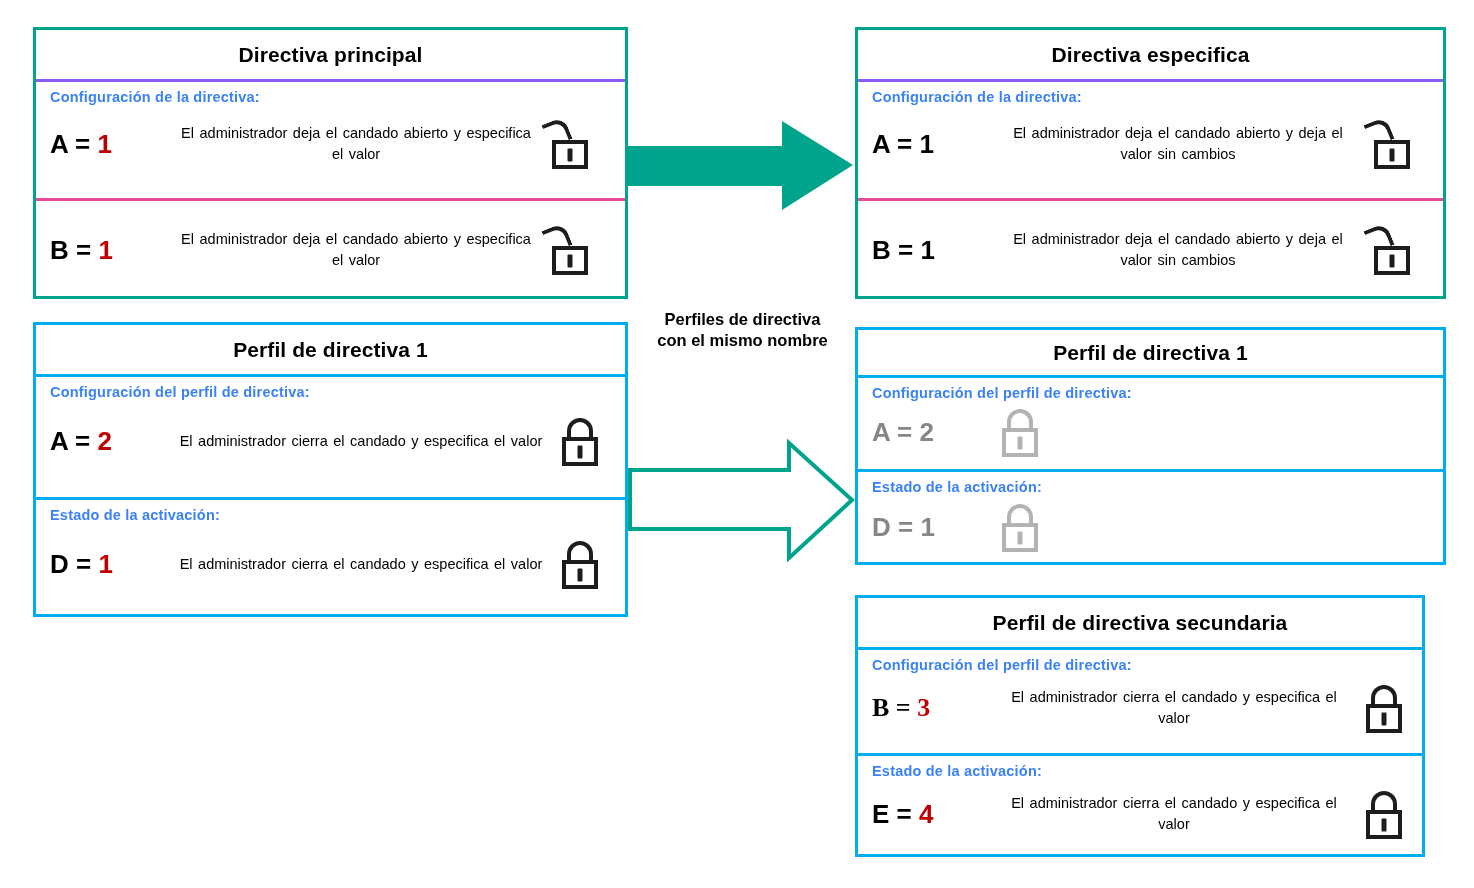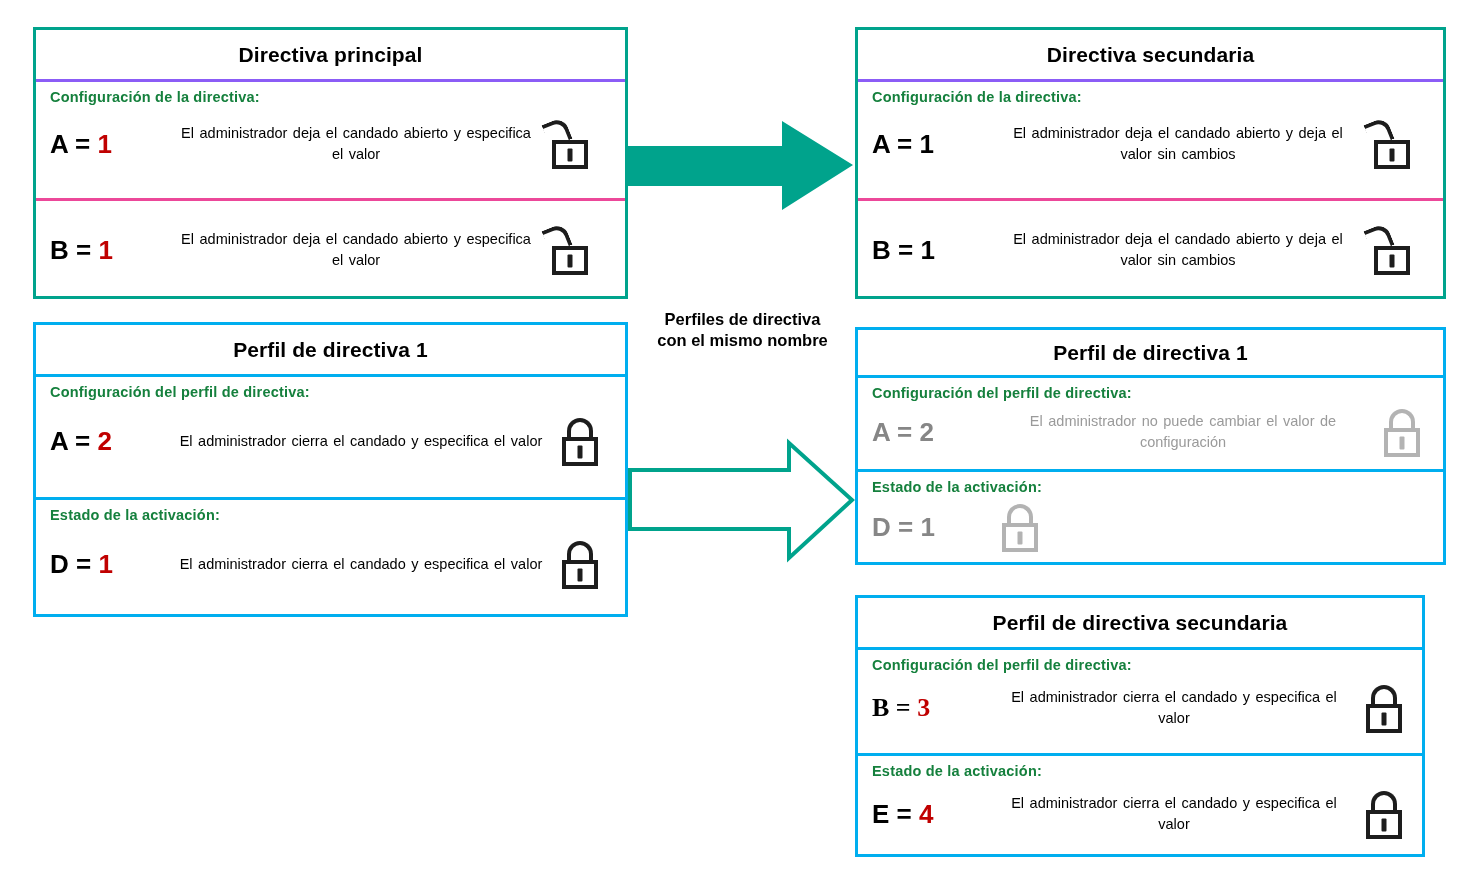--- a/index.html
+++ b/index.html
@@ -51,21 +51,21 @@
     position: relative;
     width: 100%;
     padding: 7px 10px 6px 14px;
   }
   .card.teal .section + .section { border-top: 3px solid #ec4899; }
   .card.blue .section + .section { border-top: 3px solid #00aeef; }
 
   .section-label {
     font-size: 14.5px;
     font-weight: bold;
-    color: #15803d;
+    color: #3b82f6;
     margin-bottom: 2px;
     white-space: nowrap;
     letter-spacing: .2px;
   }
 
   .row {
     display: flex;
     align-items: center;
     width: 100%;
   }
@@ -218,21 +218,21 @@
               <div class="body">
                 <div class="keyhole"></div>
               </div>
           </div>
         </div>
       </div>
     </div>
   </div>
 
   <div class="card teal" style="left:855px; top:27px; width:591px; height:272px;">
-    <div class="card-title" style="height:52px;">Directiva secundaria</div>
+    <div class="card-title" style="height:52px;">Directiva especifica</div>
 
     <div class="section" style="height:116px;">
       <div class="section-label">Configuración  de la directiva:</div>
       <div class="row" style="height:74px;">
         <div class="kv plain" style="width:120px;">
           <span>A = </span><span class="val">1</span>
         </div>
         <div class="desc" style="max-width:360px;">El administrador  deja  el candado  abierto  y deja  el valor  sin cambios</div>
         <div class="lock-slot">
           <div class="lock open">
@@ -305,21 +305,20 @@
 
   <div class="card blue" style="left:855px; top:327px; width:591px; height:238px;">
     <div class="card-title" style="height:48px;">Perfil de directiva 1</div>
 
     <div class="section" style="height:91px;">
       <div class="section-label">Configuración  del perfil  de directiva:</div>
       <div class="row" style="height:58px;">
         <div class="kv dim" style="width:120px;">
           <span>A = </span><span class="val">2</span>
         </div>
-        <div class="desc dim" style="max-width:370px;">El administrador  no puede  cambiar  el valor  de configuración</div>
         <div class="lock-slot">
           <div class="lock dim">
             <div class="shackle"></div>
               <div class="body">
                 <div class="keyhole"></div>
               </div>
           </div>
         </div>
       </div>
     </div>

